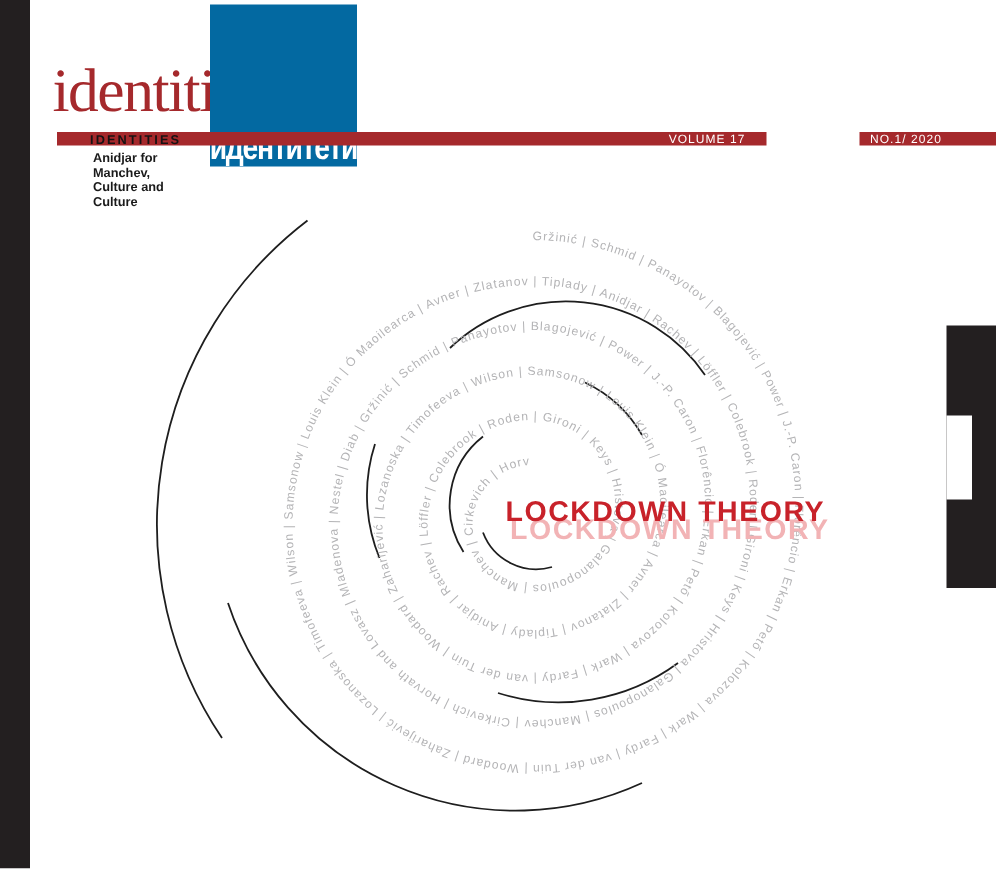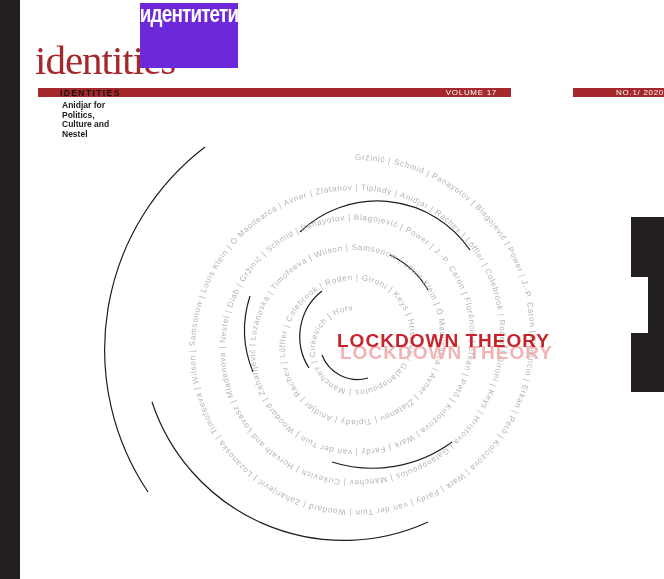--- a/index.html
+++ b/index.html
@@ -9,32 +9,32 @@
   }
   .abs{position:absolute;}
   
   #leftbar{left:0;top:0;width:20px;height:579px;background:#231f20;}
   
   #logo-latin{
     left:35px;top:40px;font-family:"Liberation Serif",serif;
     font-size:41px;line-height:1;color:#a5292c;letter-spacing:-1px;
   }
   #logo-box{
-    left:140px;top:3px;width:98px;height:65px;background:#6d28d9;
-    display:flex;justify-content:center;
+    left:140px;top:3px;width:98px;height:108px;background:#0369a1;
+    display:flex;align-items:flex-end;justify-content:center;
     padding-bottom:1px;box-sizing:border-box;
   }
   #logo-cyr{
     color:#fff;font-weight:bold;font-size:23px;line-height:1;
     transform:scaleX(0.82);transform-origin:center bottom;
     letter-spacing:-1px;white-space:nowrap;
   }
   .redbar{
     top:88px;height:9px;background:#a5292c;display:flex;
-    align-items:center;box-sizing:border-box;justify-content:flex-end;
+    align-items:center;box-sizing:border-box;
   }
   #redbar1{left:38px;width:473px;justify-content:space-between;padding:0 14px 0 22px;}
   #redbar2{left:573px;width:91px;padding-left:7px;}
   .bar-black-label{font-size:8.5px;font-weight:bold;letter-spacing:1.4px;color:#161213;}
   .bar-white-label{font-size:8px;font-weight:normal;letter-spacing:0.7px;color:#ffffff;white-space:nowrap;}
   #subtitle{left:62px;top:101px;font-size:8.5px;font-weight:bold;color:#1a1a1a;line-height:9.7px;}
   
   #bracket{left:631px;top:217px;width:33px;height:175px;background:#231f20;}
   #bracket-notch{position:absolute;left:0;top:60px;width:17px;height:56px;background:#ffffff;}
   
@@ -55,23 +55,23 @@
   <span class="bar-black-label">IDENTITIES</span>
   <span class="bar-white-label">VOLUME 17</span>
 </div>
 
 <div id="redbar2" class="abs redbar">
   <span class="bar-white-label">NO.1/ 2020</span>
 </div>
 
 <div id="subtitle" class="abs">
   <div>Anidjar for</div>
-  <div>Politics,</div>
+  <div>Manchev,</div>
   <div>Culture and</div>
-  <div>Nestel</div>
+  <div>Culture</div>
 </div>
 
 <div id="bracket" class="abs">
   <div id="bracket-notch"></div>
 </div>
 
 <svg id="spiral-svg" class="abs" viewBox="0 0 664 579" xmlns="http://www.w3.org/2000/svg">
   <defs>
     <path id="spiralPath" fill="none" stroke="none" d="M 355,160
          A 175,175 0 0 1 355,510

